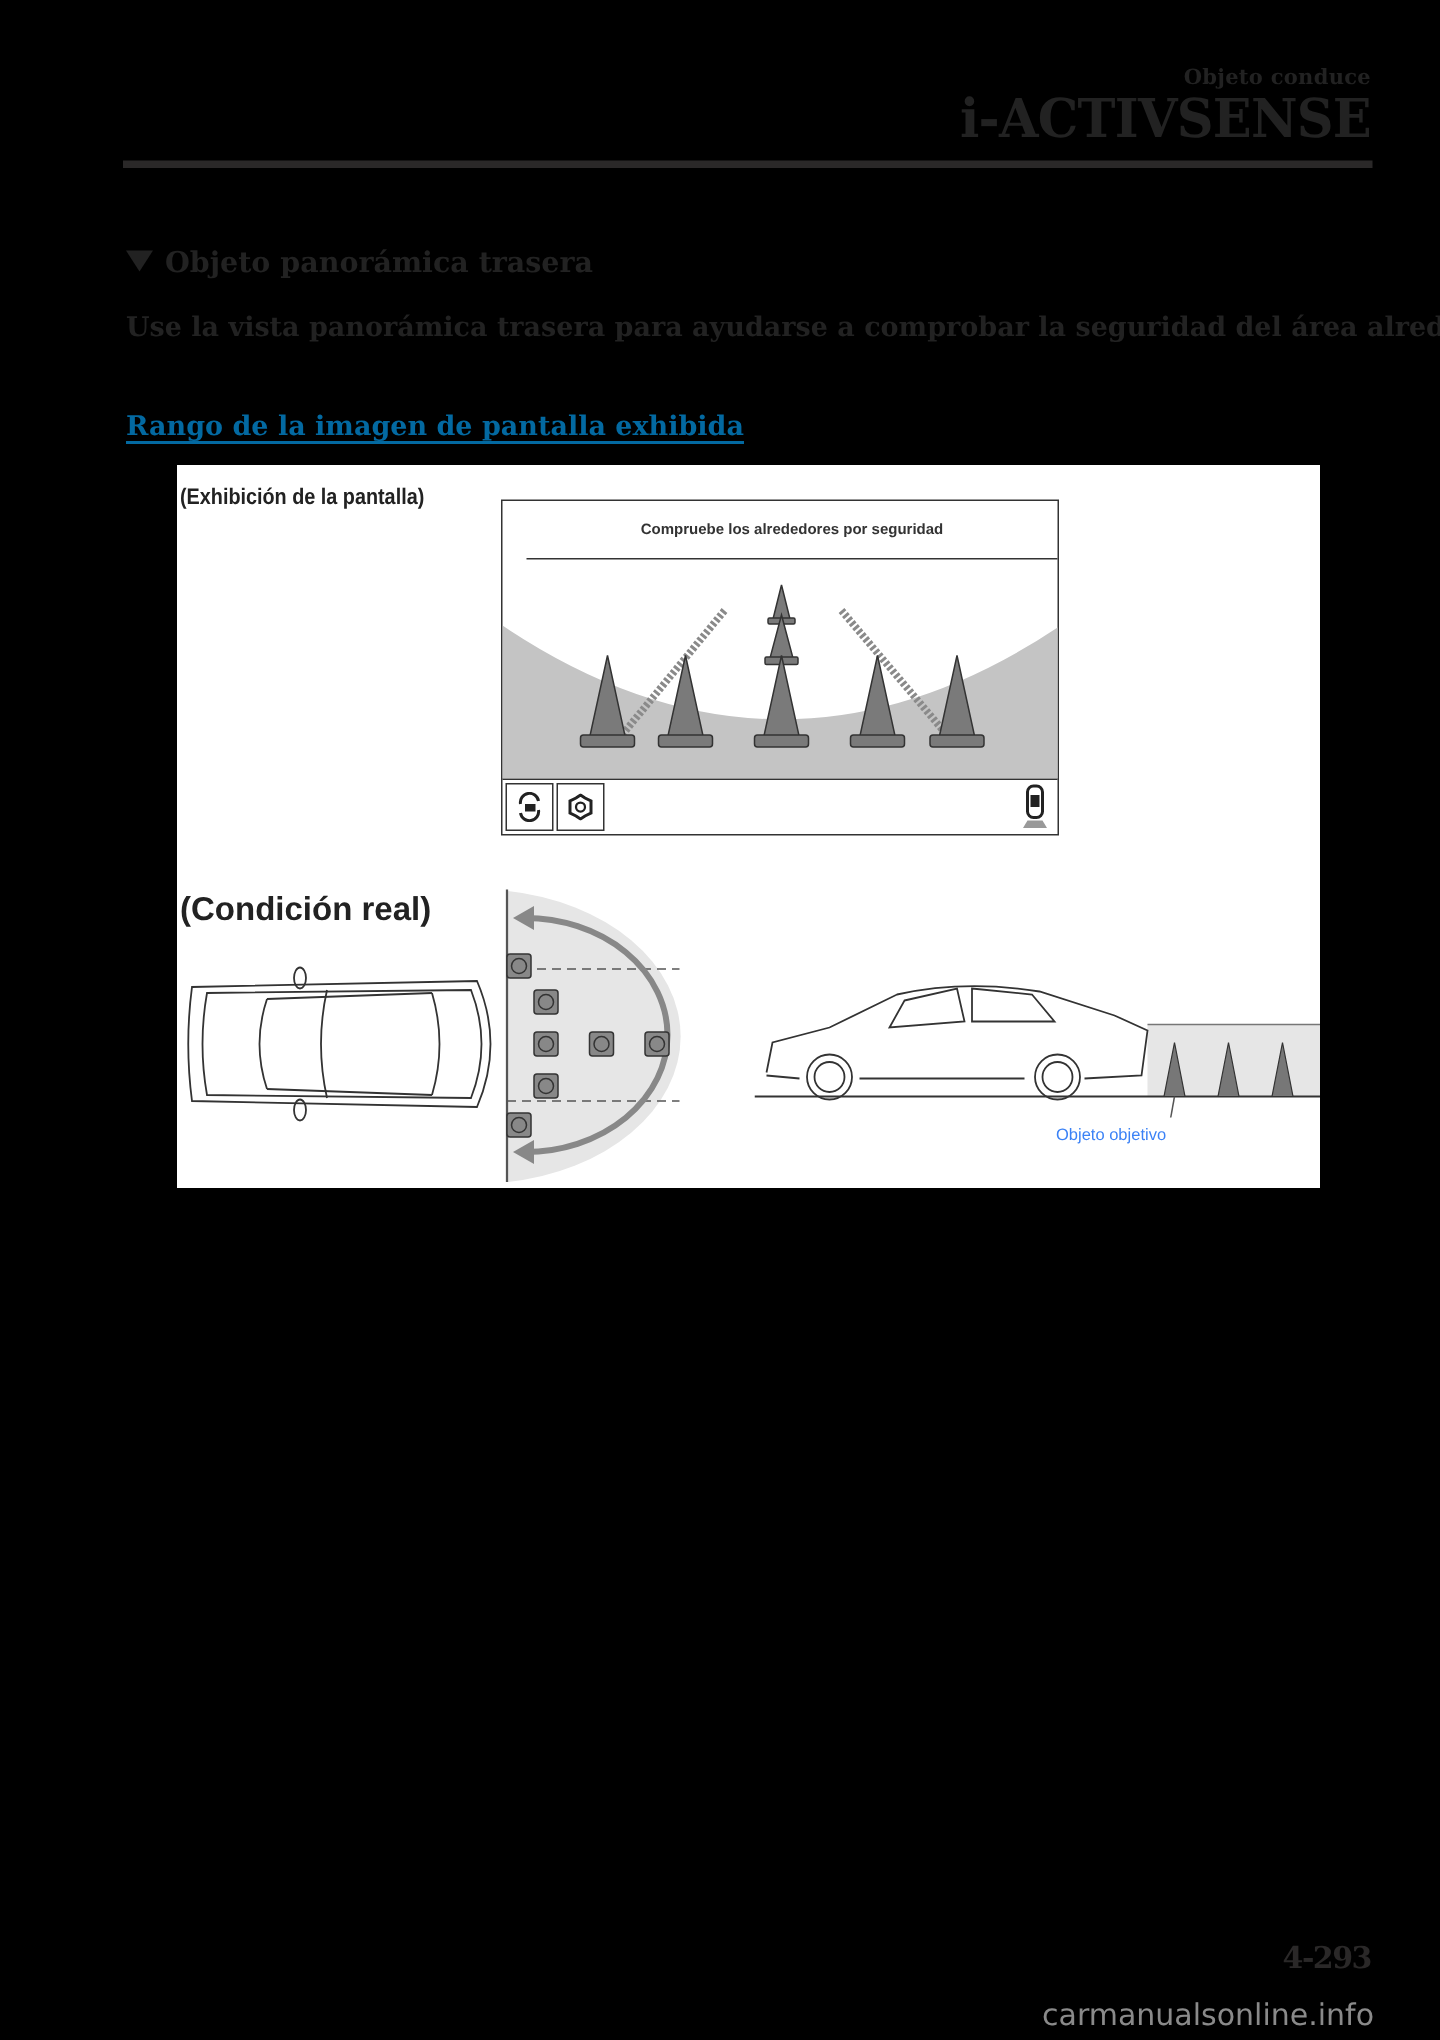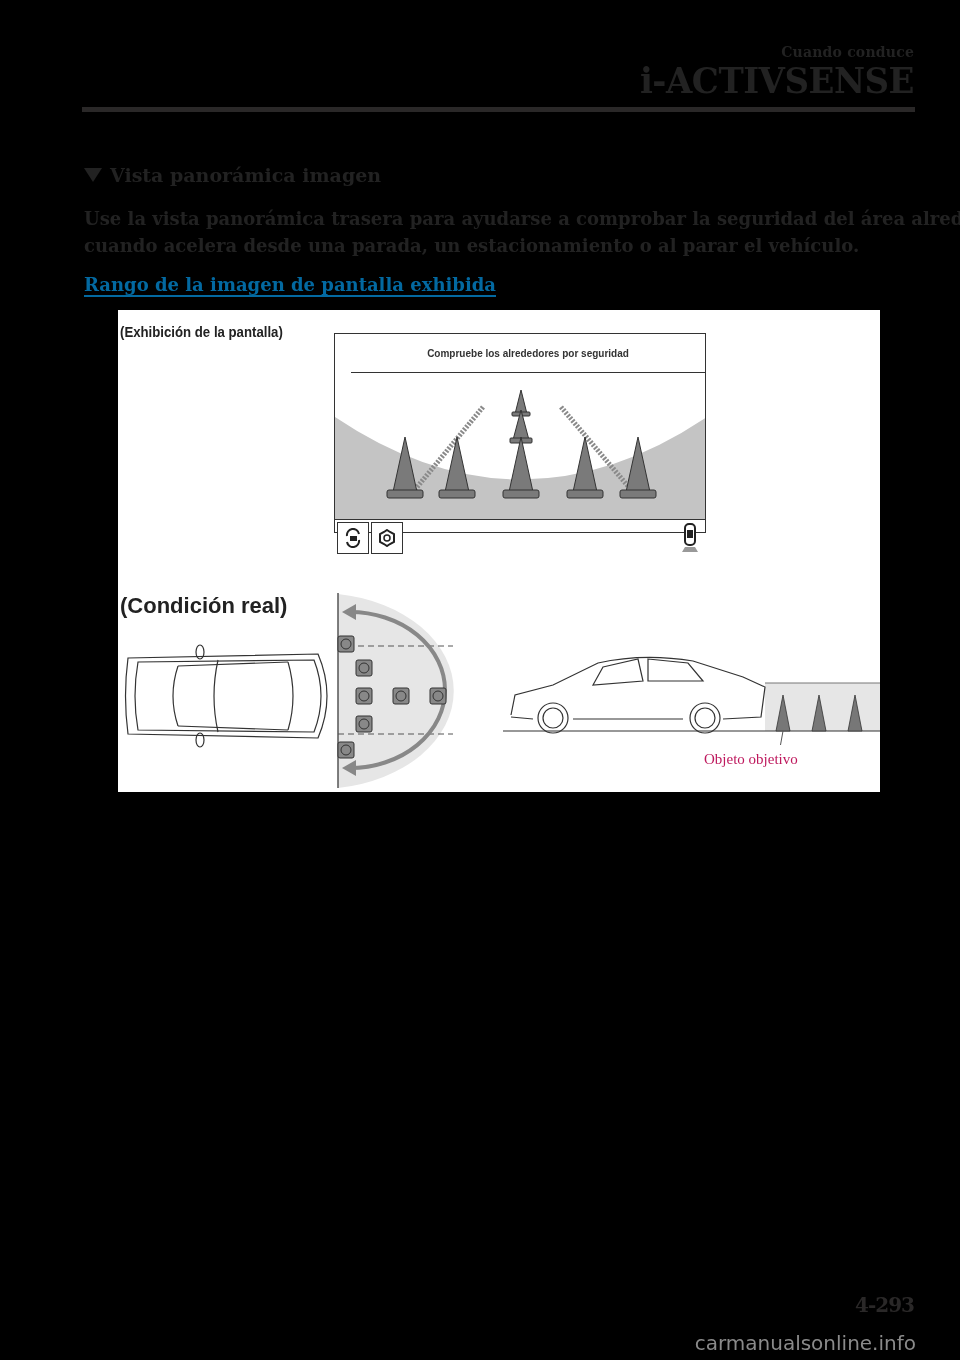--- a/index.html
+++ b/index.html
@@ -7,41 +7,40 @@
   .hdr-section { position:absolute; right:46px; top:44px; font-family:"DejaVu Serif", serif; font-weight:bold; font-size:14px; color:#222; letter-spacing:0.2px; }
   .hdr-title { position:absolute; right:46px; top:60px; font-family:"DejaVu Serif", serif; font-weight:bold; font-size:34px; color:#222; letter-spacing:-0.5px; transform:scaleY(1.05); }
   .hdr-rule { position:absolute; left:82px; top:107px; width:833px; height:5px; background:#2a2828; }
   .subhead { position:absolute; left:84px; top:164px; font-weight:bold; font-size:19px; color:#222; }
   .subhead .tri { display:inline-block; width:0; height:0; border-left:9px solid transparent; border-right:9px solid transparent; border-top:14px solid #222; margin-right:8px; vertical-align:middle; position:relative; top:-2px; }
   .para { position:absolute; left:84px; top:205px; width:840px; font-weight:bold; font-size:18px; line-height:27px; color:#222; }
   .para p { margin:0; white-space:nowrap; }
   .rango { position:absolute; left:84px; top:274px; font-weight:bold; font-size:18px; color:#0369a1; text-decoration:underline; text-underline-offset:4px; text-decoration-thickness:2px; }
   .figure { position:absolute; left:118px; top:310px; width:762px; height:482px; background:#fff; }
   .fig-label { position:absolute; font-family:"Liberation Sans", sans-serif; font-weight:bold; color:#222; }
-  .screen { position:absolute; left:216px; top:23px; width:372px; height:200px; border:1.5px solid #333; background:#fff; box-sizing:border-box;padding-left:16px; }
+  .screen { position:absolute; left:216px; top:23px; width:372px; height:224px; border:1.5px solid #333; background:#fff; box-sizing:border-box;padding-left:16px; }
   .screen-top { height:38px; border-bottom:1px solid #333; display:flex; align-items:center; justify-content:center; font-family:"Liberation Sans", sans-serif; font-weight:bold; font-size:10px; color:#333; }
   .screen-view { position:absolute; left:0; top:38px; width:100%; height:147px; overflow:hidden; }
   .screen-bar { position:absolute; left:0; top:185px; width:100%; height:37px; border-top:1px solid #333; }
   .sbtn { position:absolute; top:2px; width:32px; height:32px; border:1px solid #333; box-sizing:border-box; background:#fff; display:flex; align-items:center; justify-content:center; }
   .page-num { position:absolute; right:46px; top:1293px; font-family:"DejaVu Serif", serif; font-weight:bold; font-size:20px; color:#2a2828; letter-spacing:-1px; }
   .watermark { position:absolute; right:44px; top:1331px; font-family:"DejaVu Sans", sans-serif; font-size:20px; color:#8a8a8a;text-align:right; }
-  .obj-label { position:absolute; font-family:Liberation Serif, serif; font-size:15px; color:#be185d; }
+  .obj-label { position:absolute; font-family:Liberation Sans, sans-serif; font-size:11px; color:#3b82f6; }
 </style>
 </head>
 <body>
 
-<div class="hdr-section">Cuando conduce</div>
+<div class="hdr-section">Objeto conduce</div>
 <div class="hdr-title">i-ACTIVSENSE</div>
 <div class="hdr-rule"></div>
 
-<div class="subhead"><span class="tri"></span><span>Vista panorámica imagen</span></div>
+<div class="subhead"><span class="tri"></span><span>Objeto panorámica trasera</span></div>
 
 <div class="para">
   <p>Use la vista panorámica trasera para ayudarse a comprobar la seguridad del área alrededor</p>
-  <p>cuando acelera desde una parada, un estacionamiento o al parar el vehículo.</p>
 </div>
 
 <div class="rango">Rango de la imagen de pantalla exhibida</div>
 
 <div class="figure">
   <div class="fig-label" style="left:2px;top:13px;font-size:15px;transform:scaleX(0.88);transform-origin:left;">(Exhibición de la pantalla)</div>
 
   <div class="screen">
     <div class="screen-top">Compruebe los alrededores por seguridad</div>
     <div class="screen-view">

